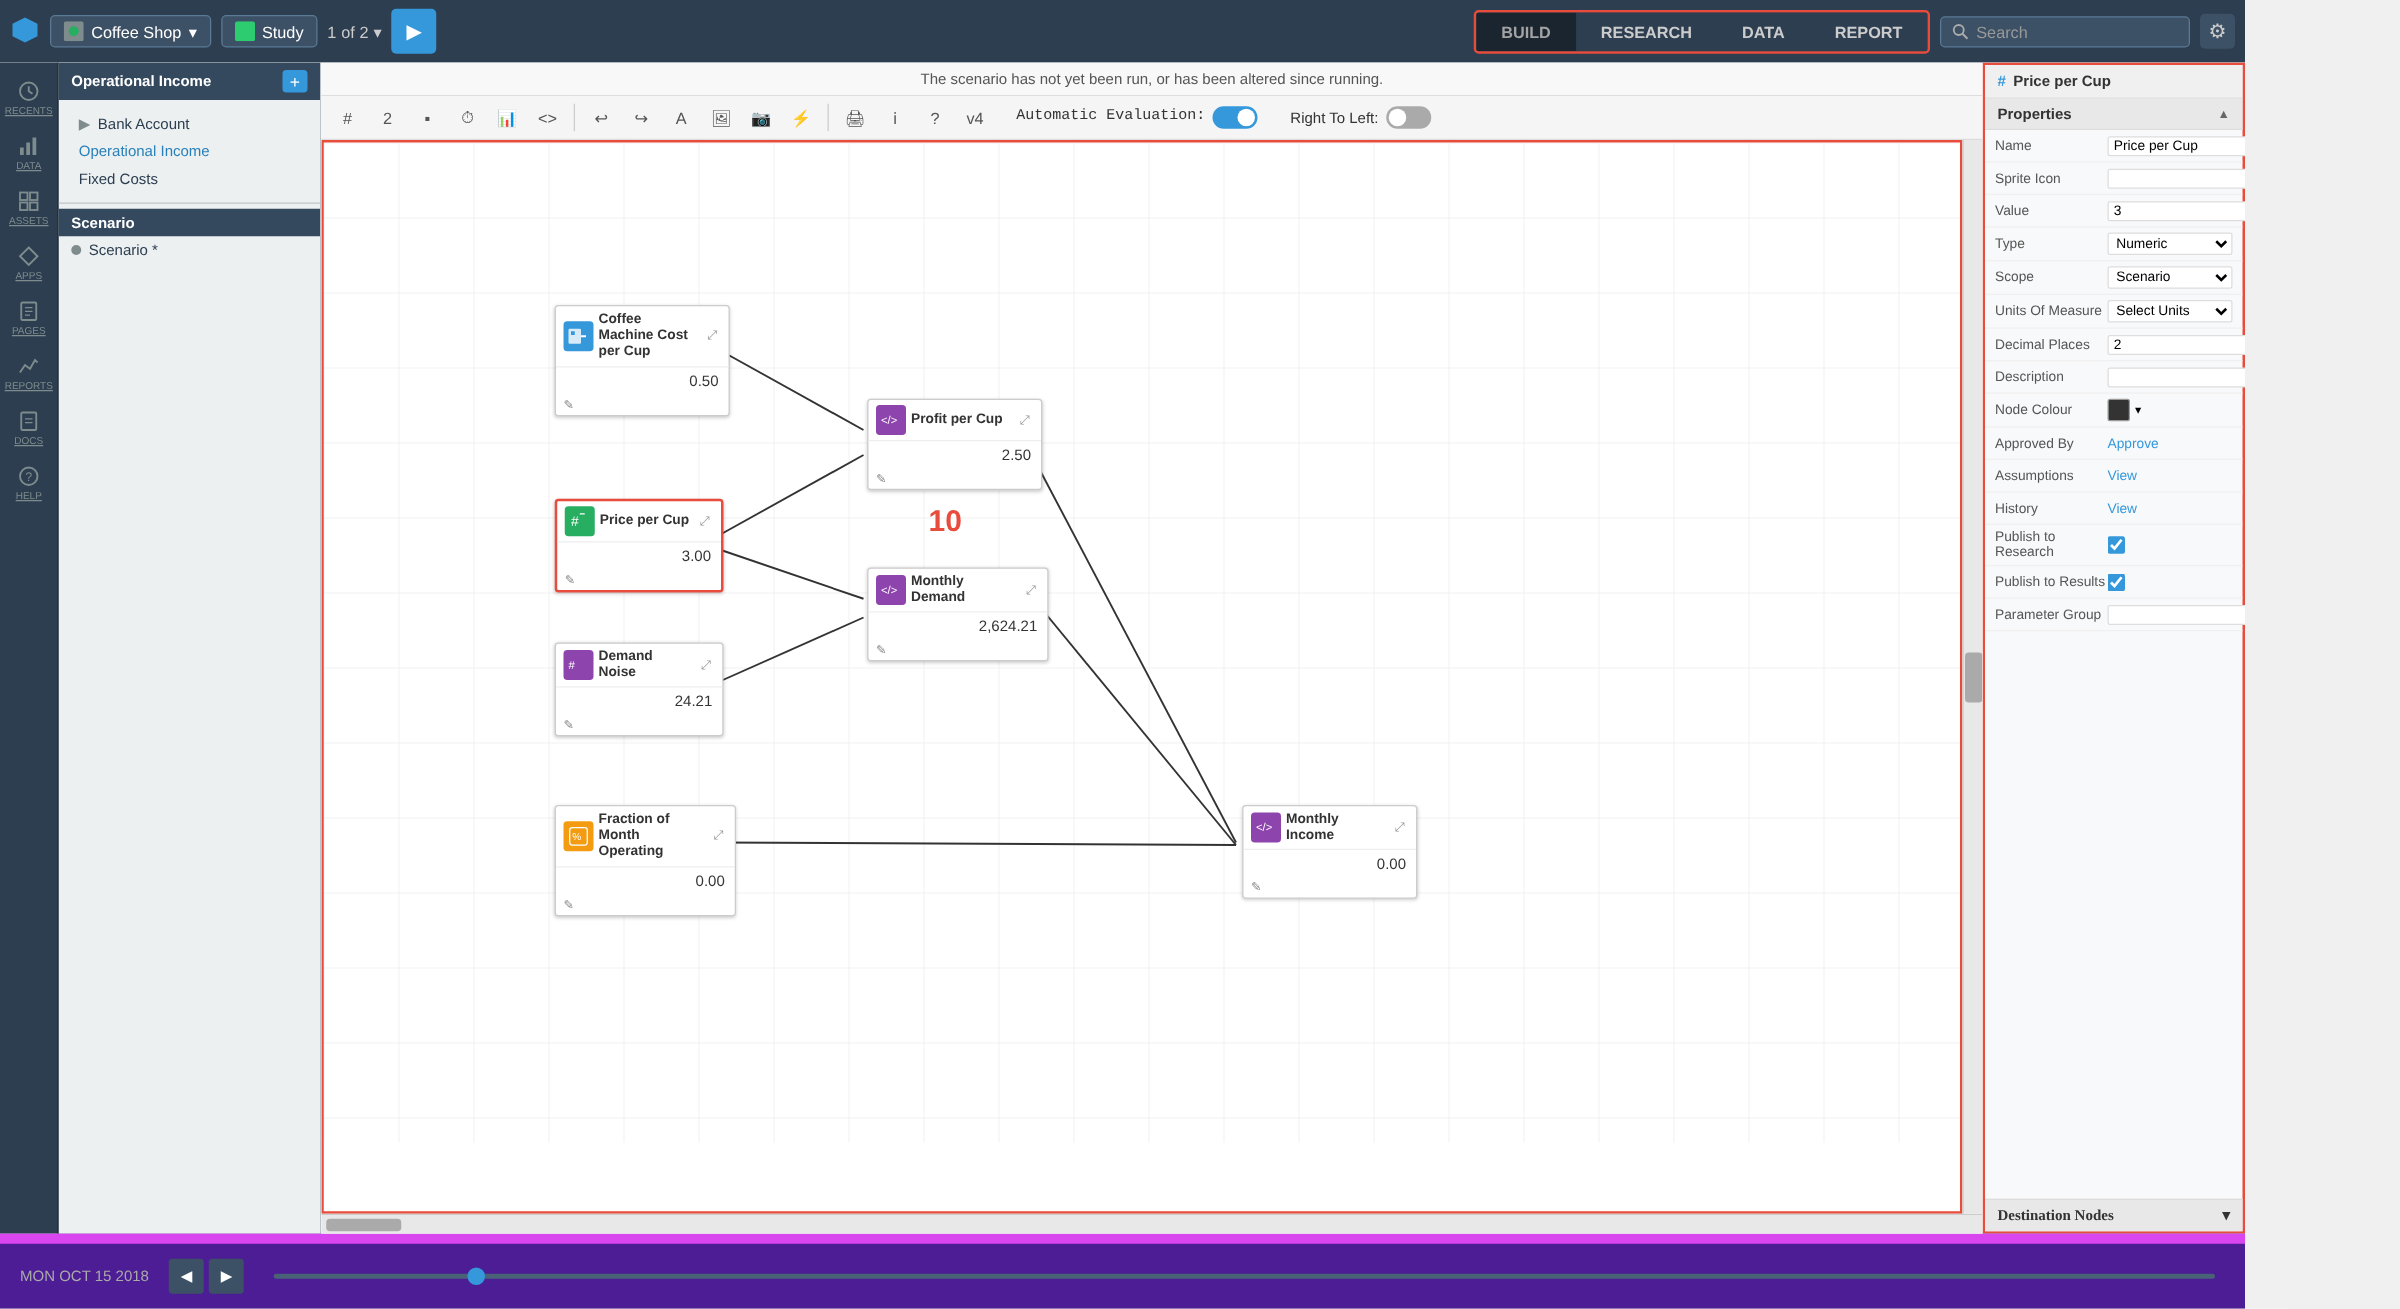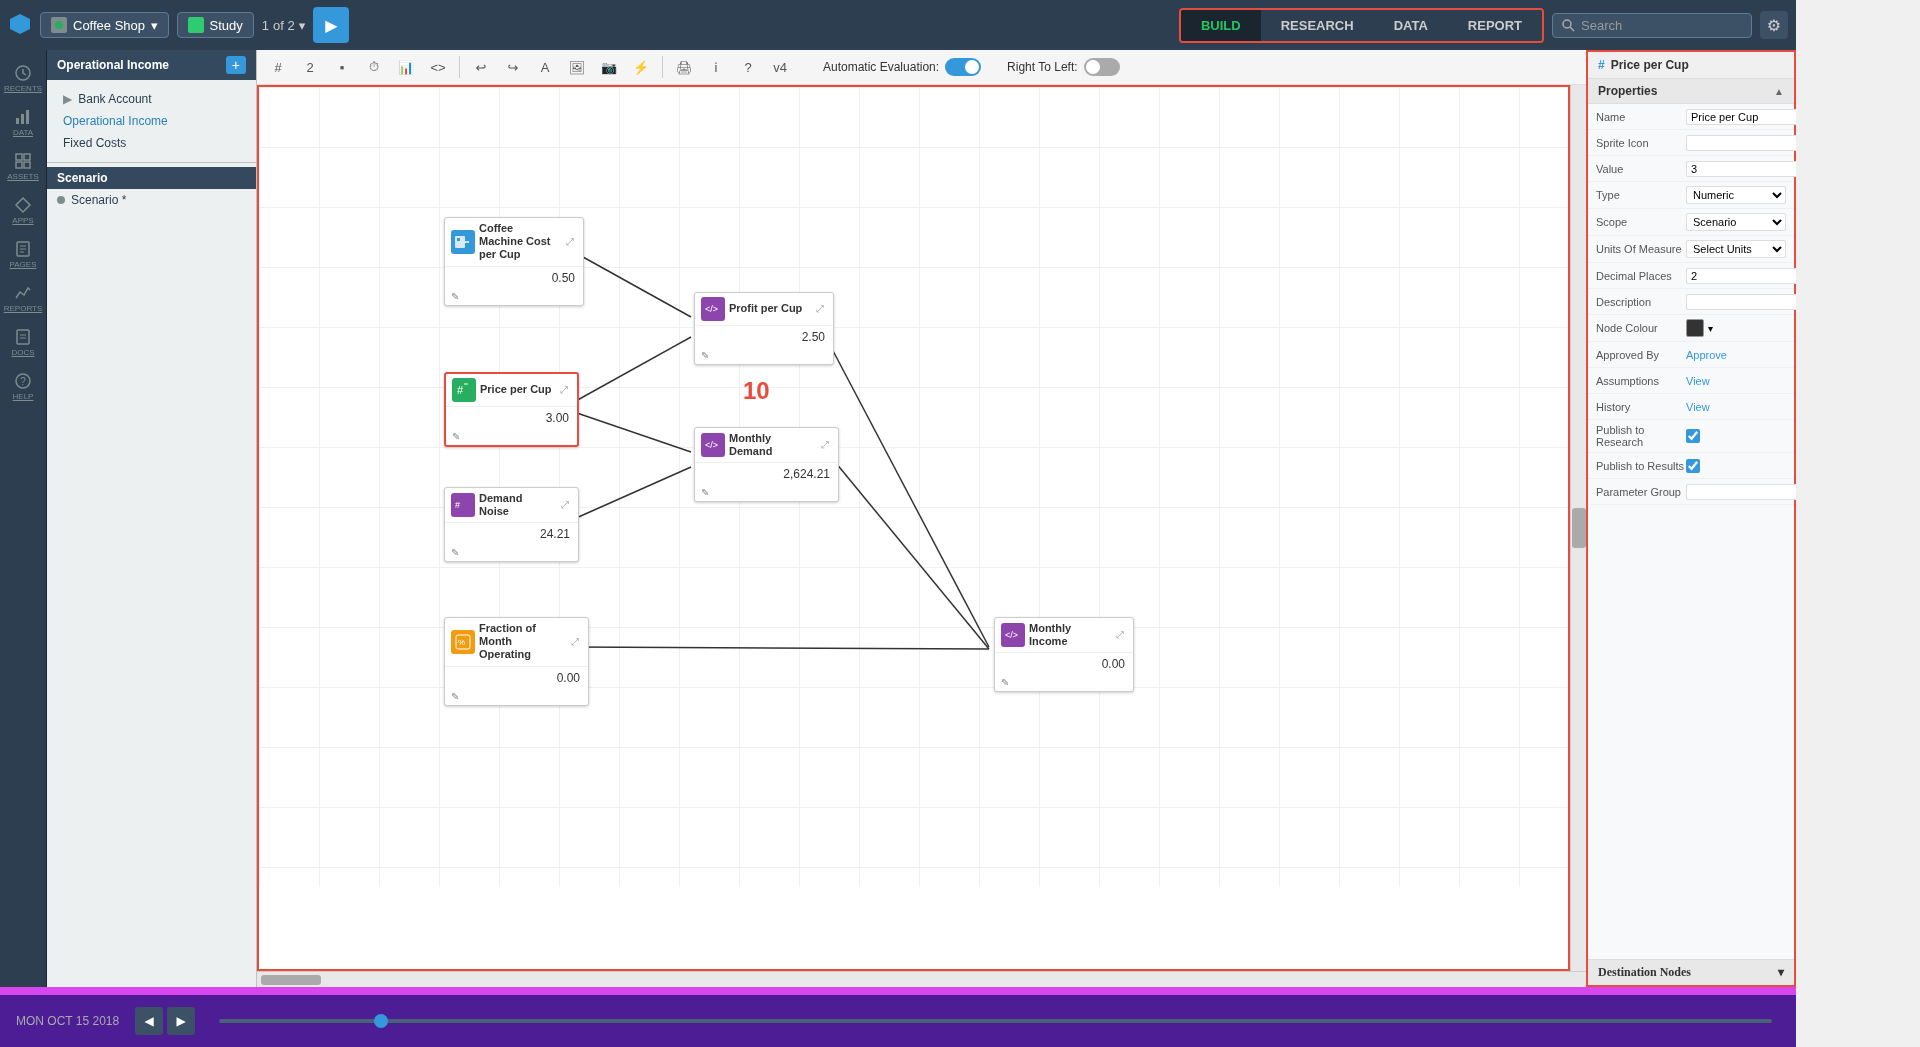--- a/index.html
+++ b/index.html
@@ -10,21 +10,21 @@
 
     
     #top-bar { display: flex; align-items: center; background: #2c3e50; height: 50px; padding: 0 8px; gap: 8px; flex-shrink: 0; }
     #project-btn { display: flex; align-items: center; gap: 6px; background: #3d5166; border: 1px solid #5a7a96; border-radius: 4px; padding: 4px 10px; color: white; cursor: pointer; font-size: 13px; }
     #study-btn { display: flex; align-items: center; gap: 6px; background: #3d5166; border: 1px solid #5a7a96; border-radius: 4px; padding: 4px 10px; color: white; cursor: pointer; font-size: 13px; }
     #page-indicator { display: flex; align-items: center; gap: 4px; color: #ccc; font-size: 13px; }
     #play-btn { width: 36px; height: 36px; background: #3498db; border: none; border-radius: 4px; color: white; font-size: 16px; cursor: pointer; display: flex; align-items: center; justify-content: center; }
     .nav-spacer { flex: 1; }
     #nav-tabs { display: flex; gap: 0; border: 2px solid #e74c3c; border-radius: 4px; overflow: hidden; }
     .nav-tab { padding: 8px 20px; color: #ccc; cursor: pointer; font-size: 13px; font-weight: bold; background: #2c3e50; border: none; }
-    .nav-tab.active { background: #1a252f; color: #22c55e; }
+    .nav-tab.active { background: #1a252f; color: #a3a3a3; }
     #search-bar { display: flex; align-items: center; background: #3d5166; border: 1px solid #5a7a96; border-radius: 4px; padding: 4px 8px; gap: 6px; width: 200px; }
     #search-bar input { background: transparent; border: none; outline: none; color: white; font-size: 13px; width: 140px; }
     #search-bar input::placeholder { color: #999; }
     #settings-icon { width: 28px; height: 28px; background: #3d5166; border-radius: 4px; display: flex; align-items: center; justify-content: center; color: #ccc; cursor: pointer; font-size: 16px; }
 
     
     #main-content { display: flex; flex: 1; overflow: hidden; }
 
     
     #left-sidebar { width: 47px; background: #2c3e50; display: flex; flex-direction: column; align-items: center; padding: 8px 0; gap: 4px; flex-shrink: 0; border-right: 1px solid #1a252f; }
@@ -44,21 +44,21 @@
     #scenario-header { background: #34495e; color: white; padding: 4px 10px; font-size: 12px; font-weight: bold; }
     .scenario-item { padding: 4px 10px; display: flex; align-items: center; gap: 6px; font-size: 12px; color: #2c3e50; cursor: pointer; }
     .scenario-item .dot { width: 8px; height: 8px; border-radius: 50%; background: #7f8c8d; }
 
     
     #canvas-area { flex: 1; display: flex; flex-direction: column; background: white; position: relative; overflow: hidden; }
     #warning-bar { background: #f8f8f8; border-bottom: 1px solid #ddd; padding: 6px 12px; font-size: 12px; color: #555; text-align: center; flex-shrink: 0; }
     #toolbar { display: flex; align-items: center; gap: 6px; padding: 4px 8px; background: #f5f5f5; border-bottom: 1px solid #ddd; flex-shrink: 0; }
     .toolbar-btn { width: 26px; height: 26px; background: none; border: 1px solid transparent; border-radius: 3px; cursor: pointer; display: flex; align-items: center; justify-content: center; color: #555; font-size: 13px; }
     .toolbar-sep { width: 1px; height: 22px; background: #ccc; margin: 0 2px; }
-    #auto-eval { display: flex; align-items: center; gap: 6px; font-size: 12px; color: #333; margin-left: 24px; }
+    #auto-eval { display: flex; align-items: flex-start; gap: 6px; font-size: 12px; color: #333; margin-left: 14px; font-family: Liberation Mono, monospace; }
     .toggle-on { width: 36px; height: 18px; background: #3498db; border-radius: 9px; position: relative; cursor: pointer; }
     .toggle-on::after { content: ''; width: 14px; height: 14px; background: white; border-radius: 50%; position: absolute; top: 2px; right: 2px; }
     .toggle-off { width: 36px; height: 18px; background: #aaa; border-radius: 9px; position: relative; cursor: pointer; }
     .toggle-off::after { content: ''; width: 14px; height: 14px; background: white; border-radius: 50%; position: absolute; top: 2px; left: 2px; }
     #right-to-left { display: flex; align-items: center; gap: 6px; font-size: 12px; color: #333; margin-left: 20px; }
     #canvas-wrapper { flex: 1; overflow: auto; position: relative; border: 2px solid #e74c3c; }
     #canvas { width: 1600px; height: 800px; position: relative; background: white; background-image: linear-gradient(#f0f0f0 1px, transparent 1px), linear-gradient(90deg, #f0f0f0 1px, transparent 1px); background-size: 60px 60px; }
 
     
     .node { position: absolute; border: 1px solid #ccc; background: white; border-radius: 3px; cursor: pointer; box-shadow: 0 1px 3px rgba(0,0,0,0.2); min-width: 130px; }
@@ -241,20 +241,23 @@
       <div id="scenario-section">
         <div id="scenario-header">Scenario</div>
         <div class="scenario-item">
           <span class="dot"></span>
           <span>Scenario *</span>
         </div>
       </div>
     </div>
 
     <div id="canvas-area">
+      <div id="warning-bar">
+        <span>The scenario has not yet been run, or has been altered since running.</span>
+      </div>
       <div id="toolbar">
         <button class="toolbar-btn">#</button>
         <button class="toolbar-btn">2</button>
         <button class="toolbar-btn">▪</button>
         <button class="toolbar-btn">⏱</button>
         <button class="toolbar-btn">📊</button>
         <button class="toolbar-btn">&lt;&gt;</button>
         <div class="toolbar-sep"></div>
         <button class="toolbar-btn">↩</button>
         <button class="toolbar-btn">↪</button>

